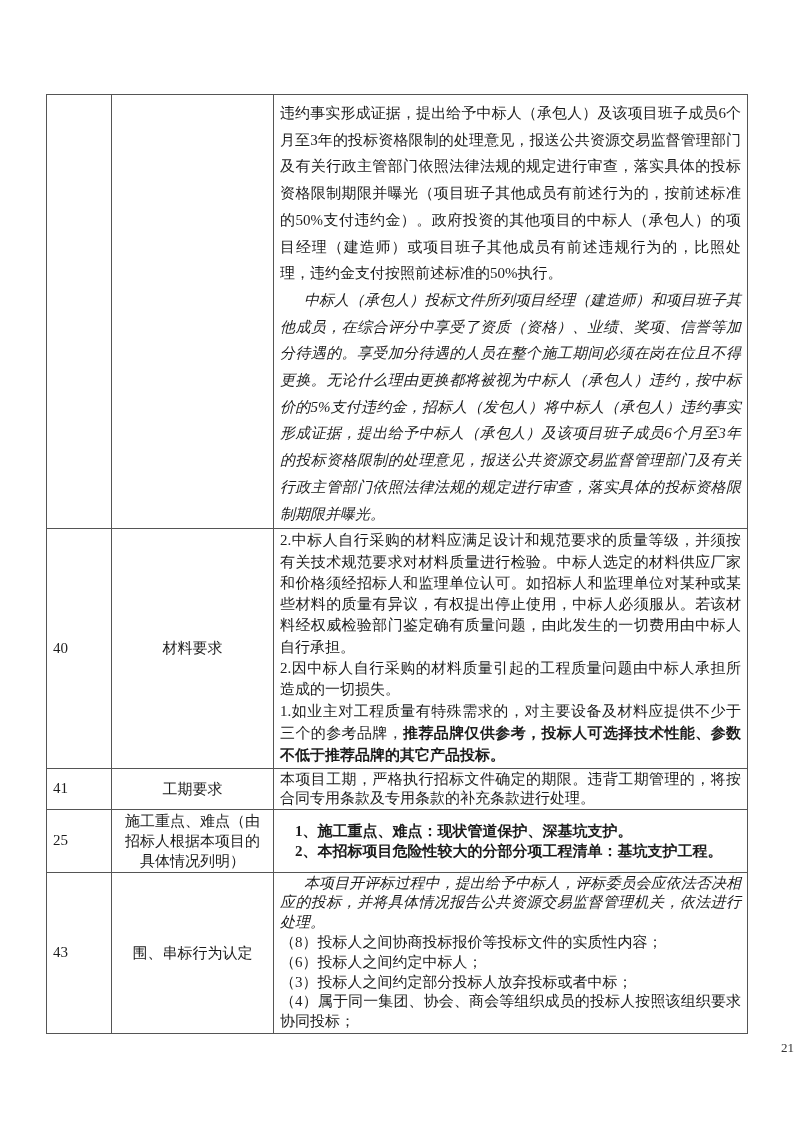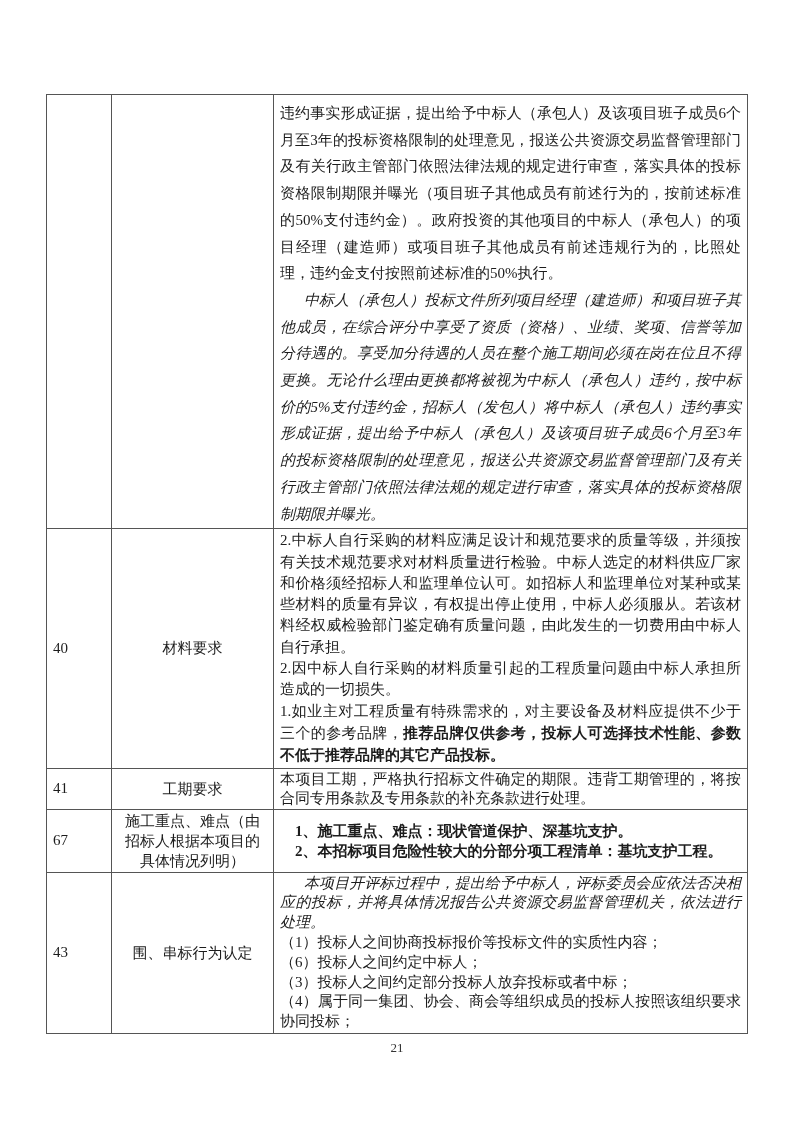--- a/index.html
+++ b/index.html
@@ -61,21 +61,21 @@
 
   .bold-seg {
     font-weight: bold;
     font-family: "Liberation Sans", "DejaVu Sans", sans-serif;
   }
   .page-number {
     position: absolute;
     left: 0;
     top: 1040px;
     width: 794px;
-    text-align: center;
+    text-align: right;
     font-size: 13px;
     color: #333333;
     font-family: "Liberation Serif", "DejaVu Serif", serif;
   }
 </style>
 </head>
 <body>
 
 <div class="page">
 
@@ -108,34 +108,34 @@
 
       <tr class="r2" style="height:39px;font-family:Liberation Serif, serif;">
         <td class="cell-num">41</td>
         <td class="cell-label">工期要求</td>
         <td class="cell-content">
           <p>本项目工期，严格执行招标文件确定的期限。违背工期管理的，将按合同专用条款及专用条款的补充条款进行处理。</p>
         </td>
       </tr>
 
       <tr class="r3" style="height:63px;">
-        <td class="cell-num">67</td>
+        <td class="cell-num">25</td>
         <td class="cell-label">施工重点、难点（由招标人根据本项目的具体情况列明）</td>
         <td class="cell-content">
           <p class="indent-1">1、施工重点、难点：现状管道保护、深基坑支护。</p>
           <p class="indent-1">2、本招标项目危险性较大的分部分项工程清单：基坑支护工程。</p>
         </td>
       </tr>
 
       <tr class="r4" style="height:159px;">
         <td class="cell-num">43</td>
         <td class="cell-label">围、串标行为认定</td>
         <td class="cell-content">
           <p class="indent-2">本项目开评标过程中，提出给予中标人，评标委员会应依法否决相应的投标，并将具体情况报告公共资源交易监督管理机关，依法进行处理。</p>
-          <p>（1）投标人之间协商投标报价等投标文件的实质性内容；</p>
+          <p>（8）投标人之间协商投标报价等投标文件的实质性内容；</p>
           <p>（6）投标人之间约定中标人；</p>
           <p>（3）投标人之间约定部分投标人放弃投标或者中标；</p>
           <p>（4）属于同一集团、协会、商会等组织成员的投标人按照该组织要求协同投标；</p>
         </td>
       </tr>
 
     </tbody>
   </table>
 
   <div class="page-number">21</div>

